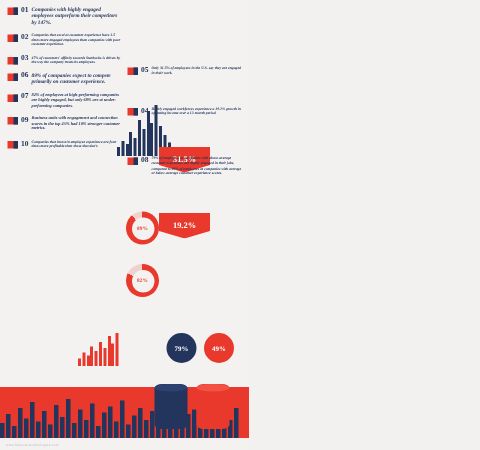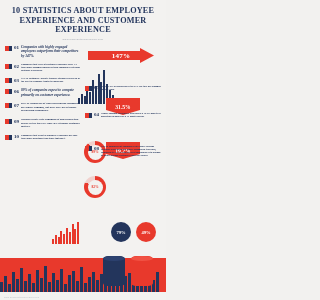--- a/index.html
+++ b/index.html
@@ -119,24 +119,20 @@
   #cyl-navy .cyl-cap{background:#2d4270;}
   #cyl-red .cyl-cap{background:#f15244;}
 
   .footer{position:absolute;left:4px;bottom:2px;font-size:2.2px;color:#b8bcc4;letter-spacing:0.2px;}
 </style>
 </head>
 <body>
 
 <div class="page">
 
-  <div class="header">
-    <h1>10 STATISTICS ABOUT EMPLOYEE EXPERIENCE AND CUSTOMER EXPERIENCE</h1>
-    <div class="source">www.hidavantechnologies.com</div>
-  </div>
 
   <div class="chart" id="chart-mountain">
       <i style="height: 6px;"></i>
       <i style="height: 10px;"></i>
       <i style="height: 8px;"></i>
       <i style="height: 16px;"></i>
       <i style="height: 12px;"></i>
       <i style="height: 24px;"></i>
       <i style="height: 18px;"></i>
       <i style="height: 30px;"></i>
@@ -163,21 +159,20 @@
       <i style="height: 7px;"></i>
       <i style="height: 11px;"></i>
       <i style="height: 8px;"></i>
       <i style="height: 14px;"></i>
       <i style="height: 10px;"></i>
       <i style="height: 17px;"></i>
       <i style="height: 13px;"></i>
       <i style="height: 18px;"></i>
     </div>
 
-  <div class="arrow">147%</div>
   <div class="ribbon" id="ribbon-315">31.5%</div>
   <div class="ribbon" id="ribbon-192">19.2%</div>
   <div class="gauge" id="gauge-89" style="background: conic-gradient(rgb(232, 57, 44) 0deg, rgb(232, 57, 44) 89%, rgba(232, 57, 44, 0.18) 89%, rgba(232, 57, 44, 0.18) 100%);">
       <div style="position: absolute; width: 15px; height: 15px; border-radius: 50%; background: rgb(243, 242, 240);"></div>
       <span style="position: relative;">89%</span>
     </div>
   <div class="gauge" id="gauge-82" style="background: conic-gradient(rgb(232, 57, 44) 0deg, rgb(232, 57, 44) 82%, rgba(232, 57, 44, 0.18) 82%, rgba(232, 57, 44, 0.18) 100%);">
       <div style="position: absolute; width: 15px; height: 15px; border-radius: 50%; background: rgb(243, 242, 240);"></div>
       <span style="position: relative;">82%</span>
     </div>

